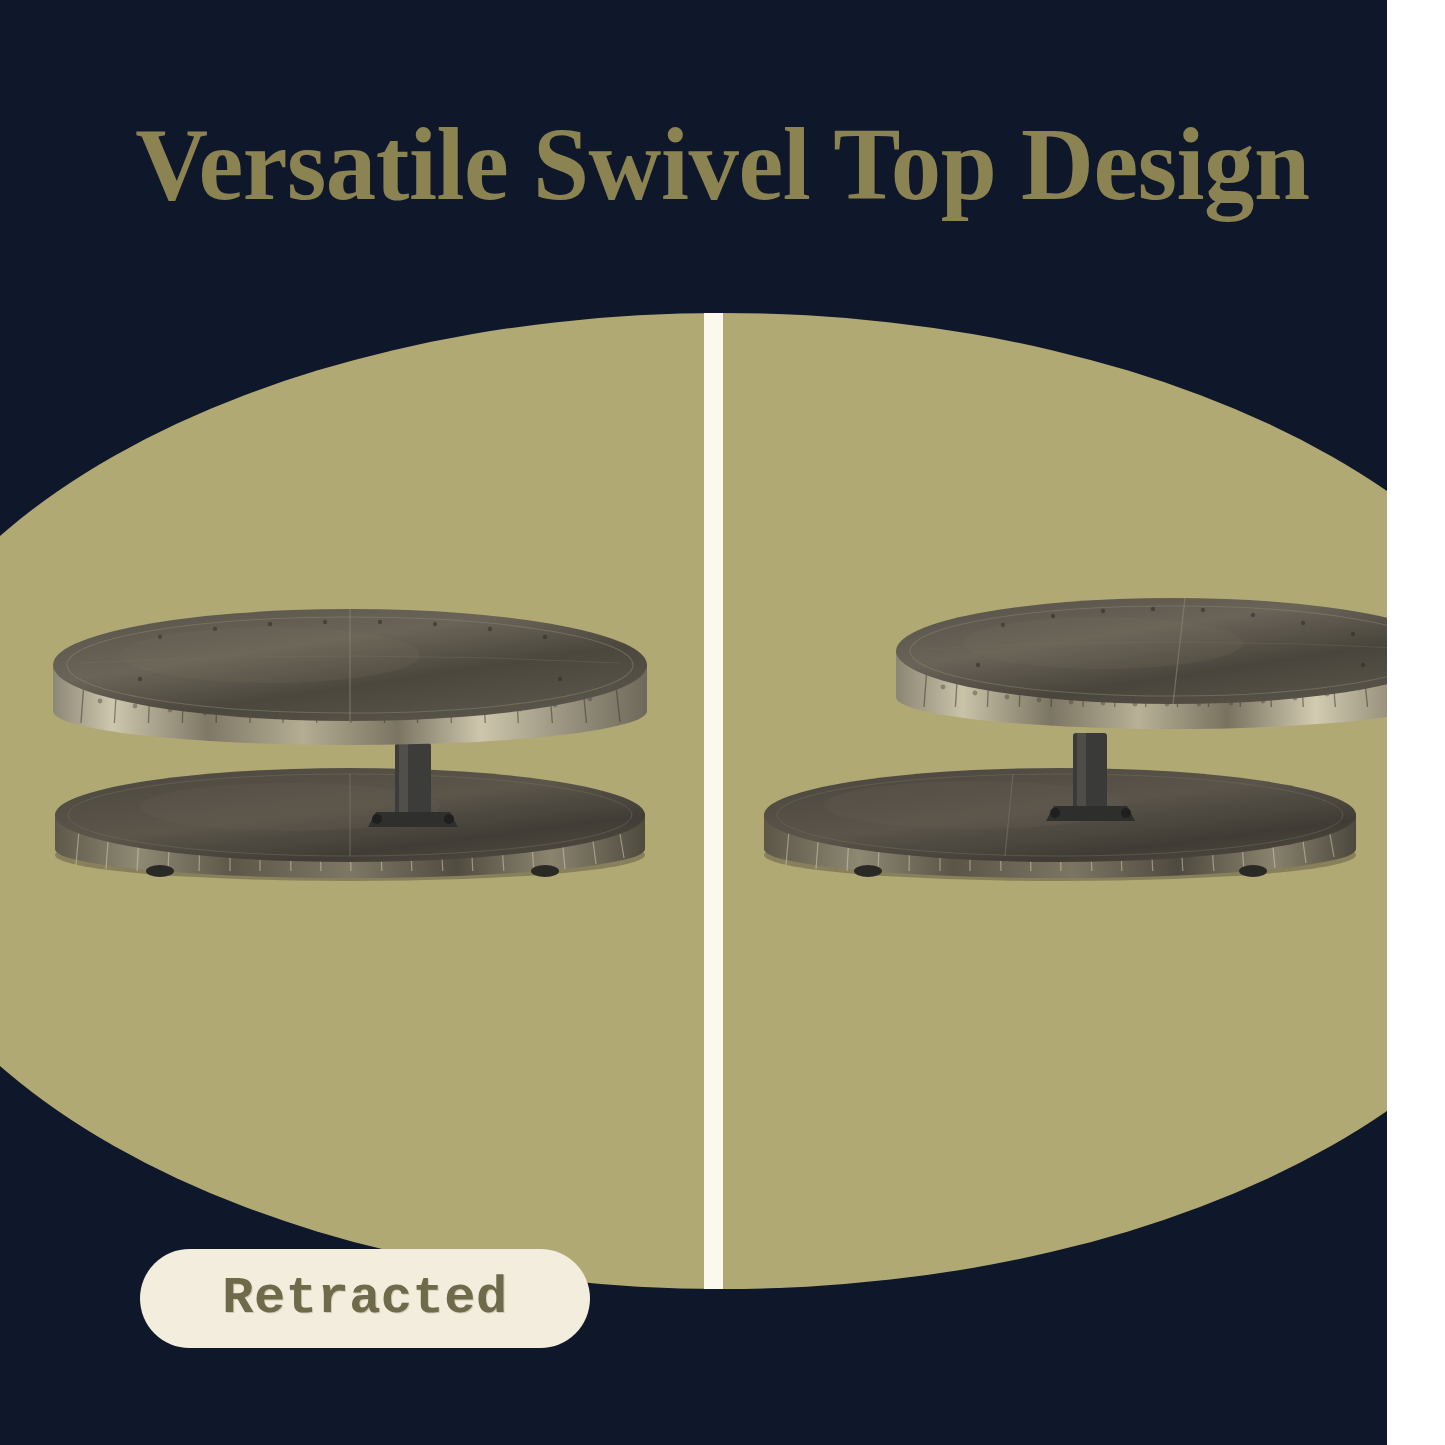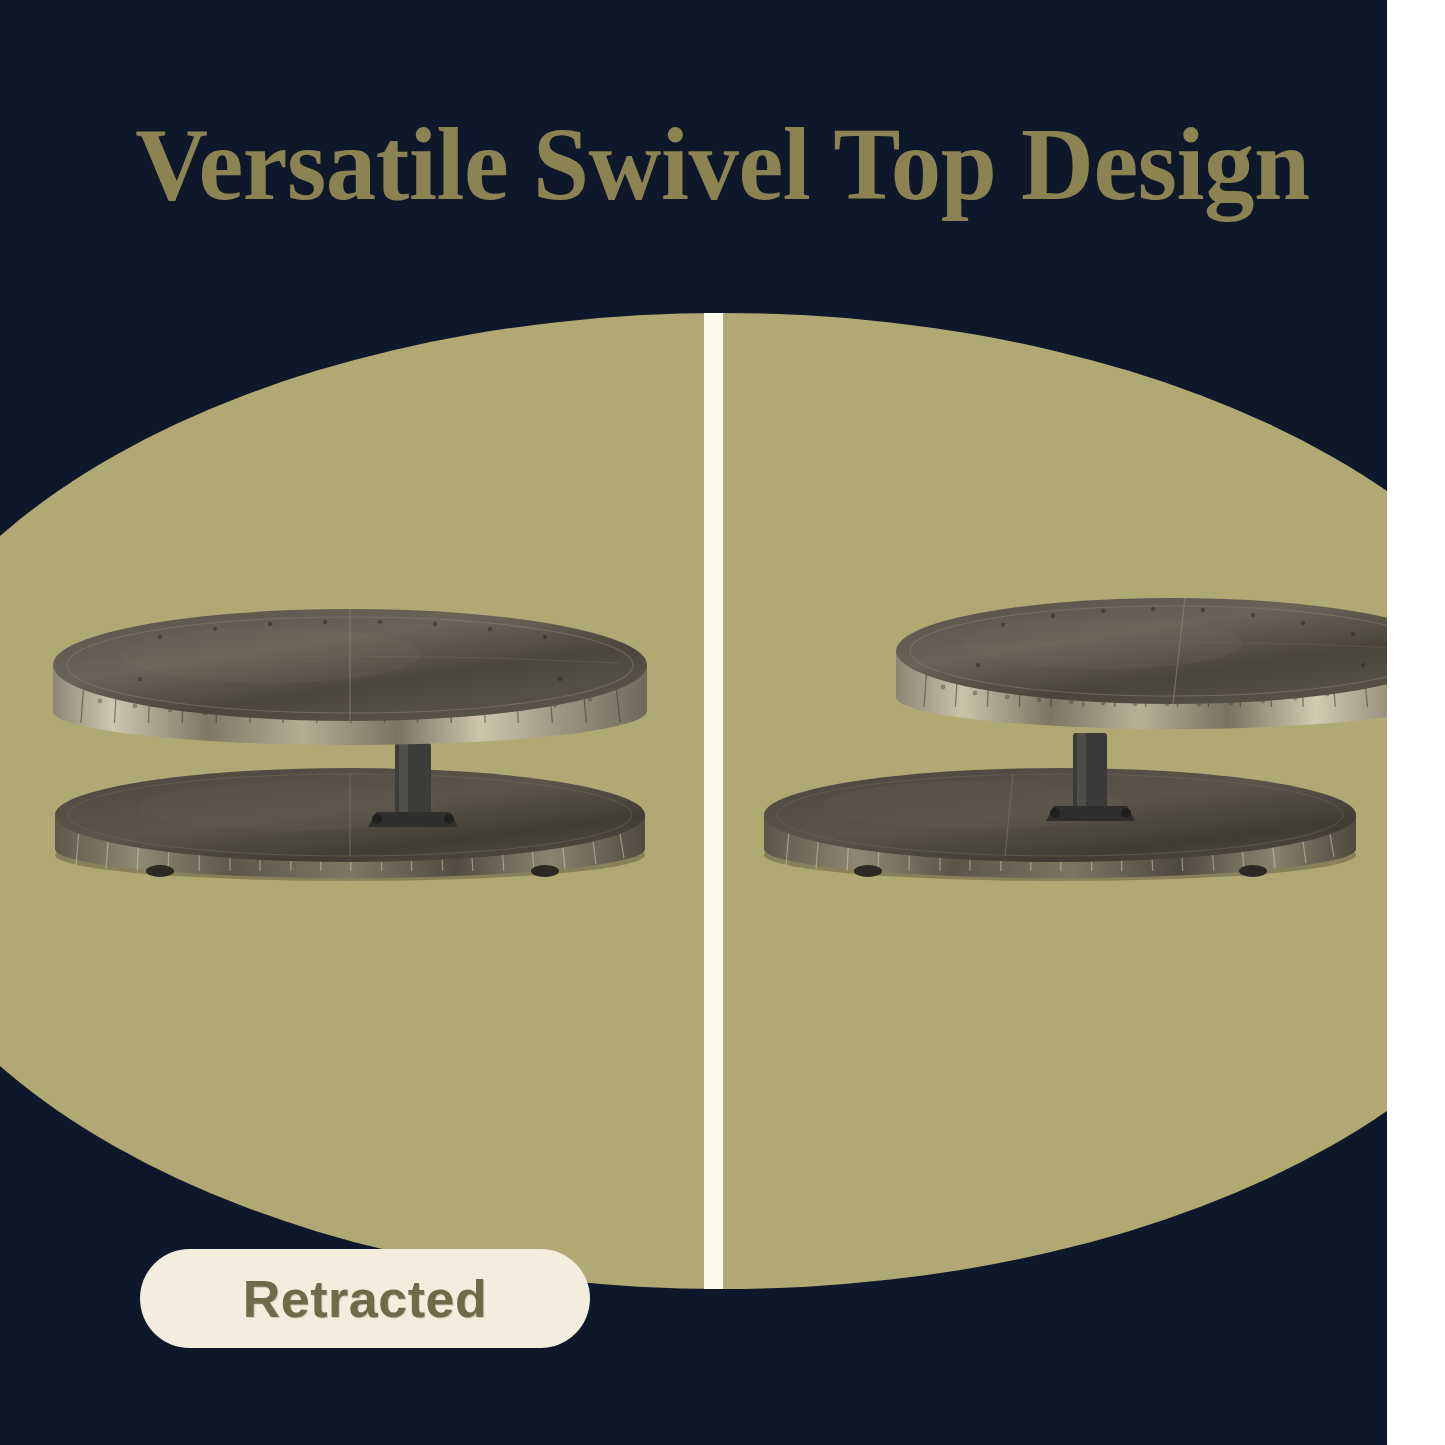--- a/index.html
+++ b/index.html
@@ -103,21 +103,21 @@
     border-radius: 60px;
     background: #f2eddc;
     display: flex;
     align-items: center;
     justify-content: center;
     z-index: 6;
   }
   .pill-left  { left: 140px; top: 936px; width: 450px; }
 
   .pill-label {
-    font-family: Liberation Sans, sans-serif;
+    font-family: Liberation Mono, monospace;
     font-weight: bold;
     font-size: 52px;
     letter-spacing: 0.5px;
     color: #6e6a4a;
     user-select: none;
     text-shadow: 1px 1px 0 rgba(110,106,74,0.25);
   }
 </style>
 </head>
 <body>

